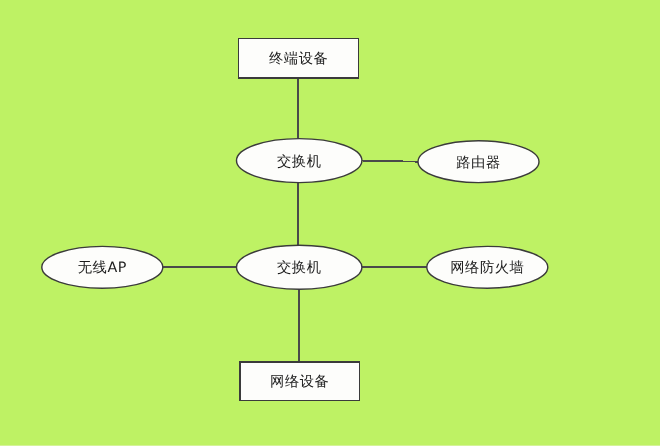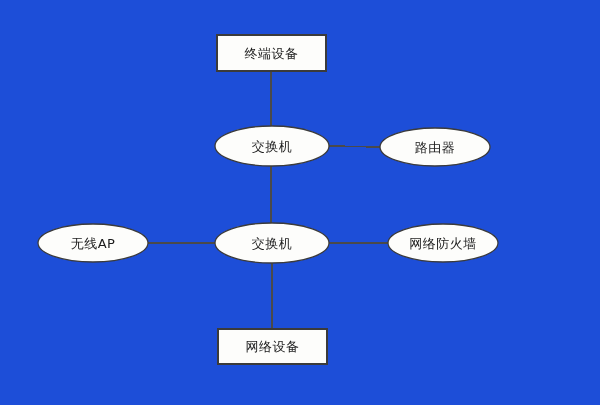--- a/index.html
+++ b/index.html
@@ -11,21 +11,21 @@
     width: 600px;
     height: 405px;
     background: #f7f4ec;
     font-family: "DejaVu Sans", "Liberation Sans", sans-serif;
     overflow: hidden;
   }
   #diagram-canvas {
     position: relative;
     width: 600px;
     height: 405px;
-    background: #1d4ed8;
+    background: #bef264;
   }
   svg.diagram-svg {
     display: block;
     width: 600px;
     height: 405px;
   }
   .connector {
     stroke: #4a4a4a;
     stroke-width: 1.6;
     fill: none;

